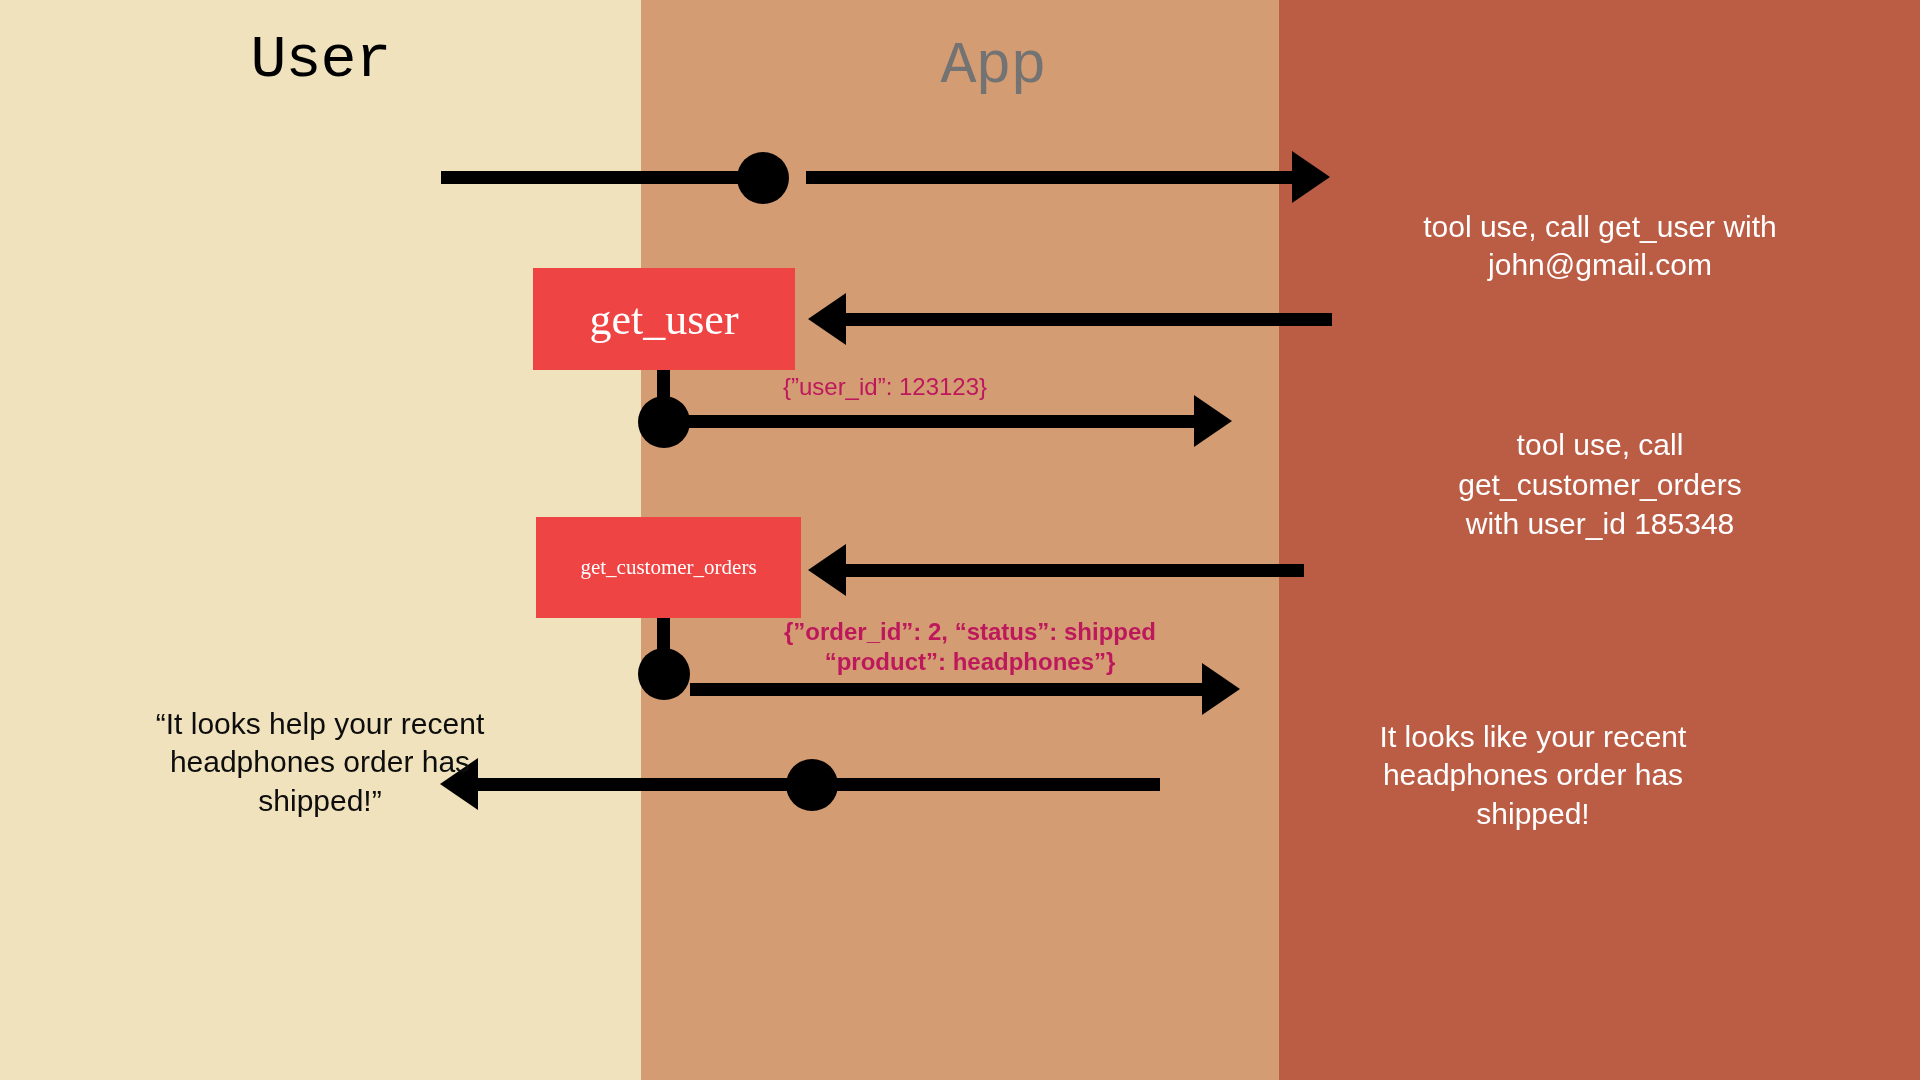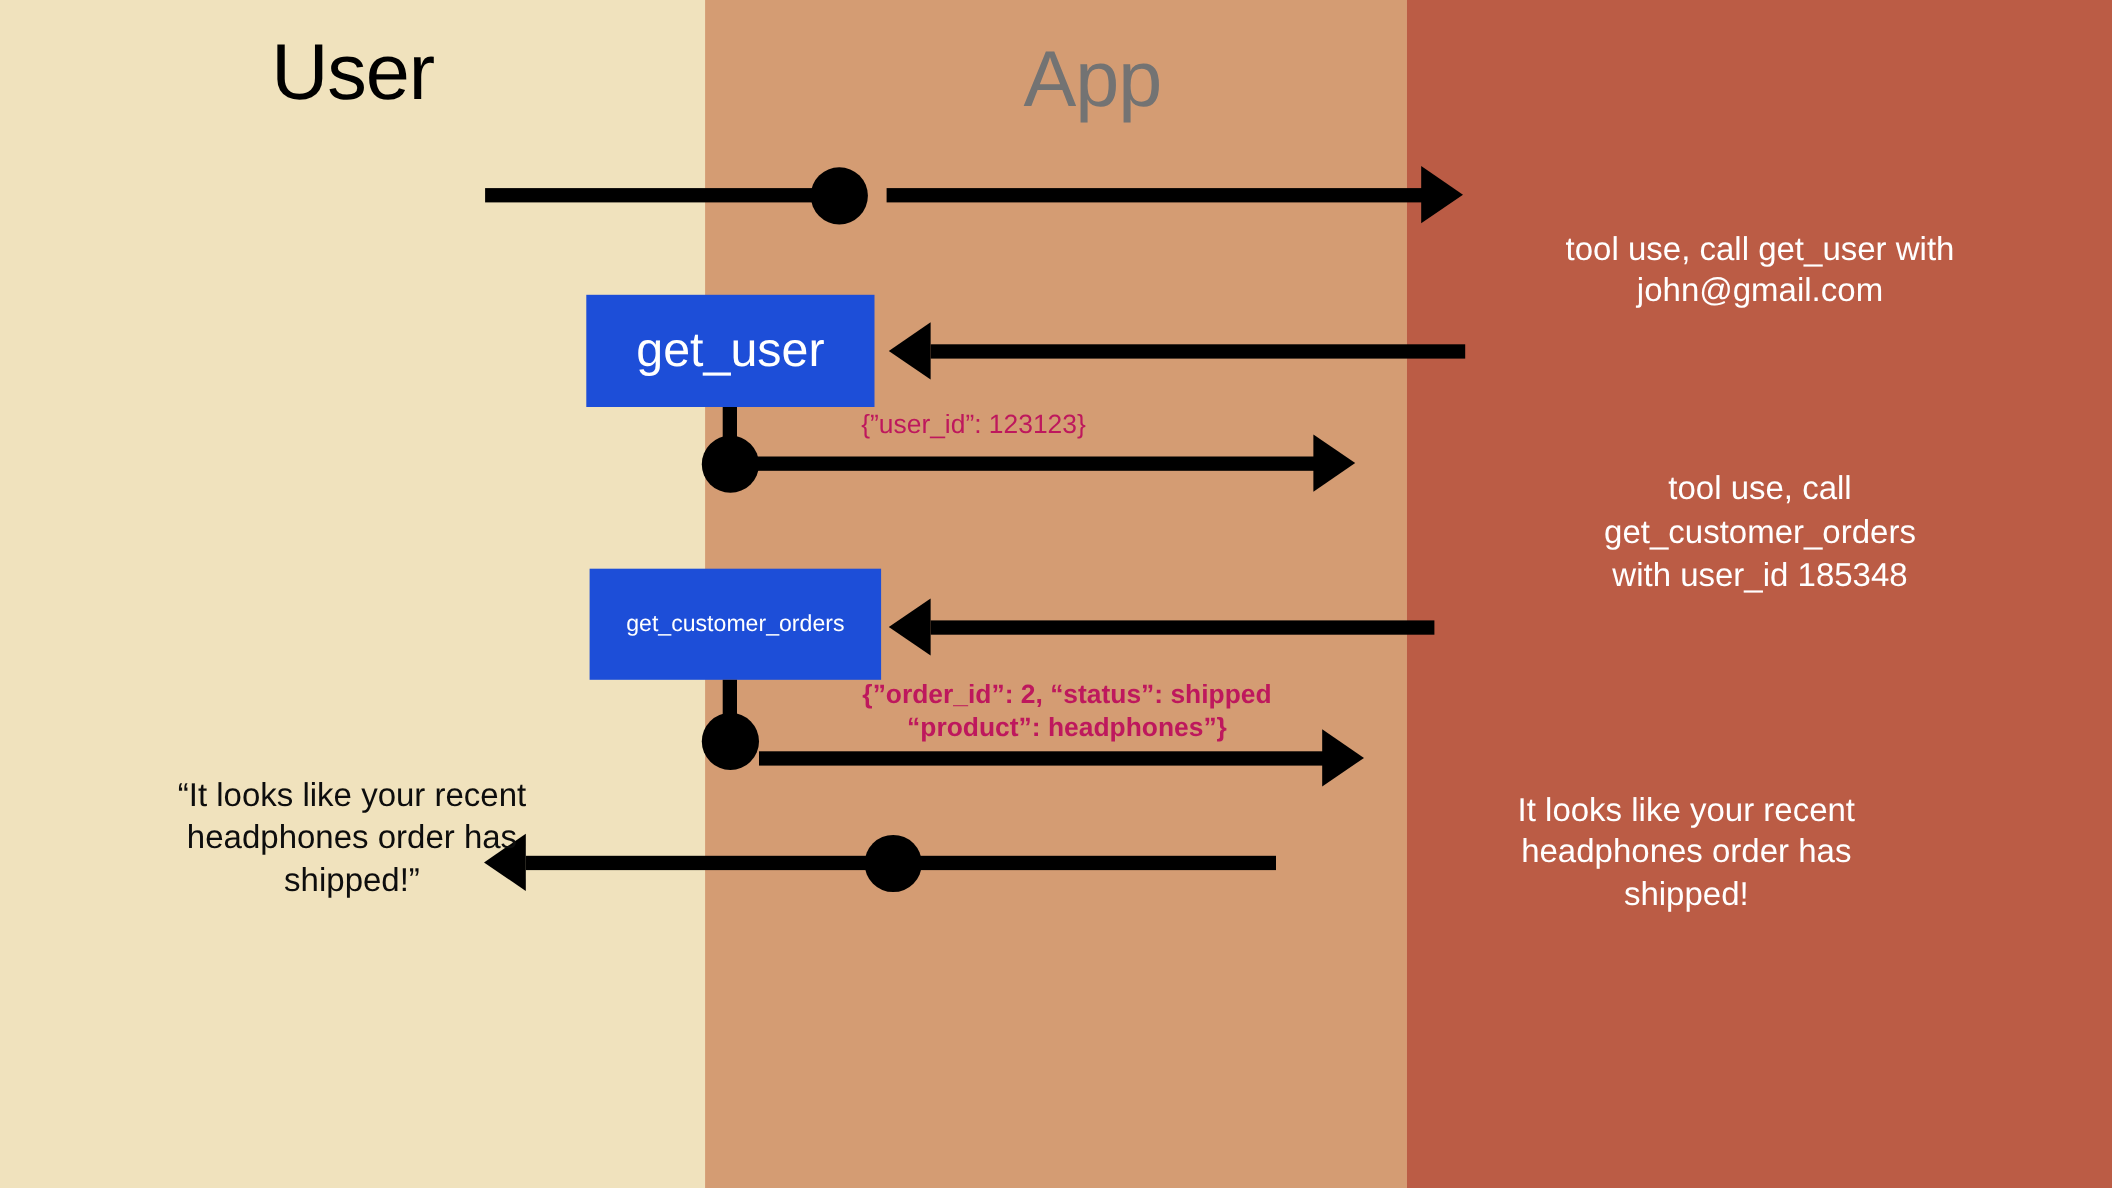--- a/index.html
+++ b/index.html
@@ -13,22 +13,23 @@
 
   
   .lane{position:absolute;top:0;height:1080px;}
   #lane-user{left:0;width:641px;background:#f0e2bd;}
   #lane-app{left:641px;width:638px;background:#d49c73;}
   #lane-model{left:1279px;width:641px;background:#bb5c45;}
 
   
   .col-title{
     position:absolute;text-align:center;
-    font-size:72px;line-height:1;font-weight:400;
+    font-size:60px;line-height:1;font-weight:400;
     letter-spacing:-1px;
+    font-family:Liberation Mono, monospace;
   }
   #title-user{left:0;width:641px;top:30px;color:#000000;}
   #title-app{left:641px;width:704px;top:36px;color:#737373;}
   #title-model{left:1279px;width:641px;top:30px;color:#ffffff;}
 
   
   .msg{
     position:absolute;text-align:center;
     font-size:30px;line-height:1.28;font-weight:400;
     white-space:pre-line;
@@ -46,23 +47,23 @@
   .payload{
     position:absolute;text-align:center;color:#be185d;
     font-size:24px;line-height:1.24;font-weight:400;
     white-space:pre-line;
   }
   #payload-user-id{left:695px;width:380px;top:372px;}
   #payload-order{left:690px;width:560px;top:617px;font-weight:bold;}
 
   
   .tool-box{
-    position:absolute;background:#1d4ed8;
+    position:absolute;background:#ef4444;
     display:flex;align-items:center;justify-content:center;
-    color:#ffffff;font-family:Liberation Sans, sans-serif;
+    color:#ffffff;font-family:Liberation Serif, serif;
   }
   #tool-box-get-user{left:533px;top:268px;width:262px;height:102px;font-size:44px;}
   #tool-box-get-customer-orders{left:536px;top:517px;width:265px;height:101px;font-size:21px;}
 
   
   .hline{position:absolute;height:13px;background:#000000;}
   .vline{position:absolute;width:13px;background:#000000;}
   .dot{position:absolute;border-radius:50%;background:#000000;}
 
   
@@ -127,21 +128,21 @@
   <div class="arrow-r" style="left:1202px;top:663px;"></div>
 
   <div class="payload" id="payload-order">{”order_id”: 2, “status”: shipped
 “product”: headphones”}</div>
 
   <div class="hline" style="left:820px;top:778px;width:340px;"></div>
   <div class="dot" style="left:786px;top:759px;width:52px;height:52px;"></div>
   <div class="hline" style="left:478px;top:778px;width:330px;"></div>
   <div class="arrow-l" style="left:440px;top:758px;"></div>
 
-  <div class="msg msg-user" id="msg-user-final">“It looks like your recent
+  <div class="msg msg-user" id="msg-user-final">“It looks help your recent
 headphones order has
 shipped!”</div>
 
   <div class="msg msg-model" id="msg-model-final">It looks like your recent
 headphones order has
 shipped!</div>
 
 </div>
 
 </body></html>

